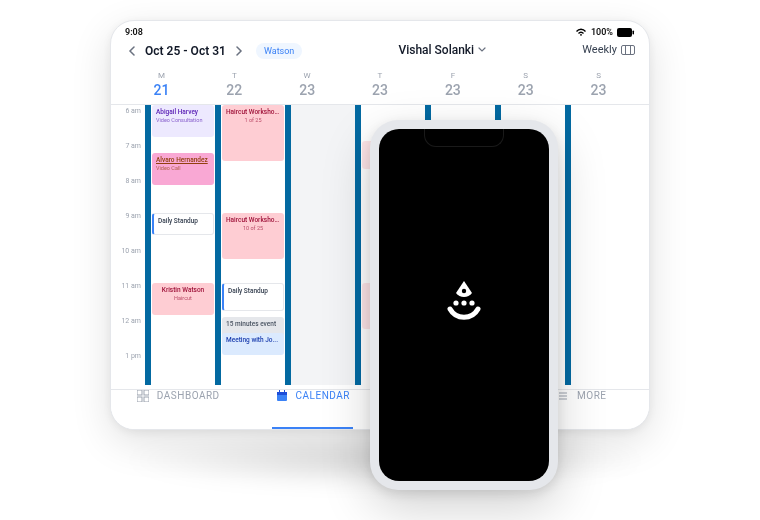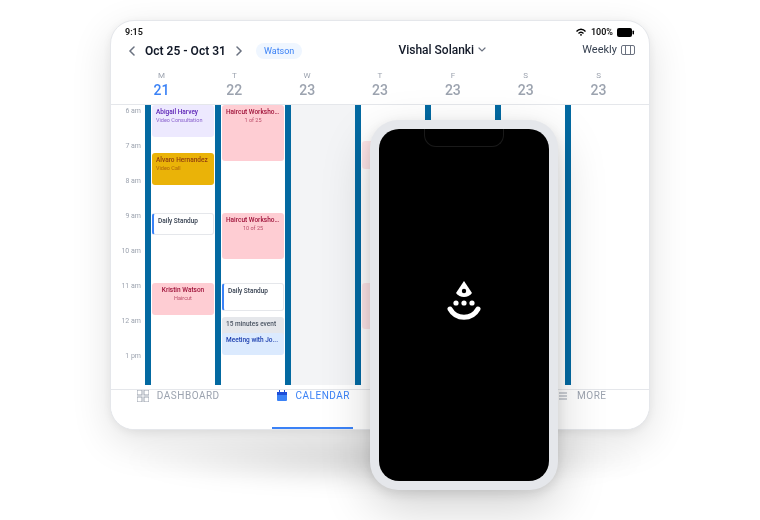--- a/index.html
+++ b/index.html
@@ -32,21 +32,21 @@
 .time-slot { height: 35px; font-size: 7px; color: #9ca3af; text-align: right; padding-right: 4px; padding-top: 2px; }
 .grid { flex: 1; display: grid; grid-template-columns: repeat(7, 1fr); position: relative; padding-right: 14px; }
 .col { border-left: 6px solid #0369a1; position: relative; }
 .col.off { background: #f3f4f6; }
 
 .event { position: absolute; left: 1px; right: 1px; border-radius: 3px; padding: 3px 4px; font-size: 6.5px; overflow: hidden; }
 .event-title { font-weight: 500; white-space: nowrap; overflow: hidden; text-overflow: ellipsis; }
 .event-sub { font-size: 5.5px; opacity: 0.7; margin-top: 1px; white-space: nowrap; overflow: hidden; }
 .ev-purple { background: #ede9fe; color: #5b21b6; }
 .ev-pink { background: #fecdd3; color: #9f1239; text-align: center; }
-.ev-yellow { background: #eab308; color: #92400e; }
+.ev-yellow { background: #f9a8d4; color: #92400e; text-decoration: underline; }
 .ev-blue { background: #dbeafe; color: #1e40af; }
 .ev-white { background: #fff; border: 1px solid #e5e7eb; color: #374151; border-left: 2px solid #3b82f6; }
 .ev-gray { background: #e5e7eb; color: #4b5563; }
 .ev-faded { opacity: 0.5; }
 
 .bottom-nav { position: absolute; bottom: 0; left: 0; right: 0; display: flex; border-top: 1px solid #e5e7eb; background: #fff; height: 40px; }
 .nav-item { flex: 1; display: flex; align-items: flex-start; justify-content: center; gap: 8px; font-size: 10px; color: #9ca3af; letter-spacing: 0.5px; cursor: pointer; position: relative; }
 .nav-item.active { color: #3b82f6; }
 .nav-item.active::after { content: ""; position: absolute; bottom: 0; left: 20%; right: 20%; height: 2px; background: #3b82f6; }
 .nav-icon { width: 12px; height: 12px; display: inline-flex; }
@@ -61,21 +61,21 @@
 
 svg { display: block; }
 </style>
 </head>
 <body>
 
 <div class="shadow-blob"></div>
 
 <div class="tablet">
   <div class="status-bar">
-    <span>9:15</span>
+    <span>9:08</span>
     <div class="status-right">
       <span>
           <svg width="12" height="9" viewBox="0 0 12 9">
             <path d="M6 8L7 7A1.4 1.4 0 006 6 1.4 1.4 0 005 7zM3 5L4 6A2.8 2.8 0 016 5 2.8 2.8 0 018 6L9 5A4.2 4.2 0 006 3.5 4.2 4.2 0 003 5zM1 3L2 4A5.6 5.6 0 016 2 5.6 5.6 0 0110 4L11 3A7 7 0 006 .5 7 7 0 001 3z" fill="#000"></path>
           </svg>
         </span>
       <span>100%</span>
       <span>
           <svg width="18" height="9" viewBox="0 0 18 9">
             <rect x="0" y="0" width="15" height="9" rx="2" fill="#000"></rect>

